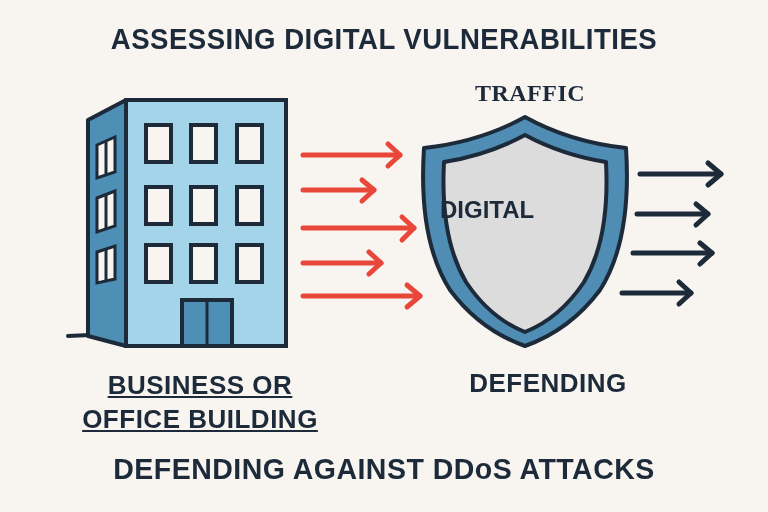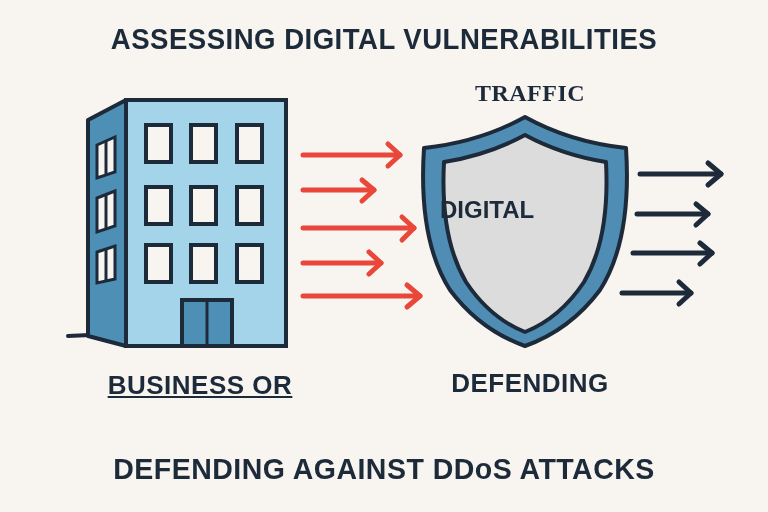--- a/index.html
+++ b/index.html
@@ -2,21 +2,21 @@
 <html><head>
 <meta charset="utf-8">
 <style>
   html,body{margin:0;padding:0;}
   body{width:768px;height:512px;background:#f8f5f0;position:relative;overflow:hidden;
        font-family:"Liberation Sans","DejaVu Sans",sans-serif;color:#1c2a3a;}
   .txt{position:absolute;font-weight:bold;letter-spacing:0.5px;text-align:center;white-space:nowrap;}
   #title{left:0;width:768px;top:22px;font-size:30px;transform:scaleX(0.92);}
   #traffic{left:460px;width:140px;top:80px;font-size:24px;font-family:Liberation Serif, serif;}
   #bld-label{left:70px;width:260px;top:368px;font-size:26px;line-height:34px;text-decoration:underline;}
-  #def-label{left:430px;width:200px;top:368px;font-size:26px;}
+  #def-label{left:448px;width:200px;top:368px;font-size:26px;}
   #bottom{left:0;width:768px;top:452px;font-size:30px;transform:scaleX(0.95);}
   svg{position:absolute;left:0;top:0;}
   #shield-text{position:absolute;left:440px;width:170px;top:195px;font-size:24px;font-weight:bold;text-align:left;line-height:30px;color:#1c2a3a;}
 </style>
 </head>
 <body>
 
 <div class="txt" id="title">ASSESSING DIGITAL VULNERABILITIES</div>
 <div class="txt" id="traffic">TRAFFIC</div>
 
@@ -78,15 +78,16 @@
       <polyline points="679,282 691,293 679,304"></polyline>
   </g>
 </svg>
 
 <div id="shield-text">
   <div>DIGITAL</div>
 </div>
 
 <div class="txt" id="bld-label">
   <div>BUSINESS OR</div>
+  <div>OFFICE BUILDING</div>
 </div>
 <div class="txt" id="def-label">DEFENDING</div>
 <div class="txt" id="bottom">DEFENDING AGAINST DDoS ATTACKS</div>
 
 </body></html>

